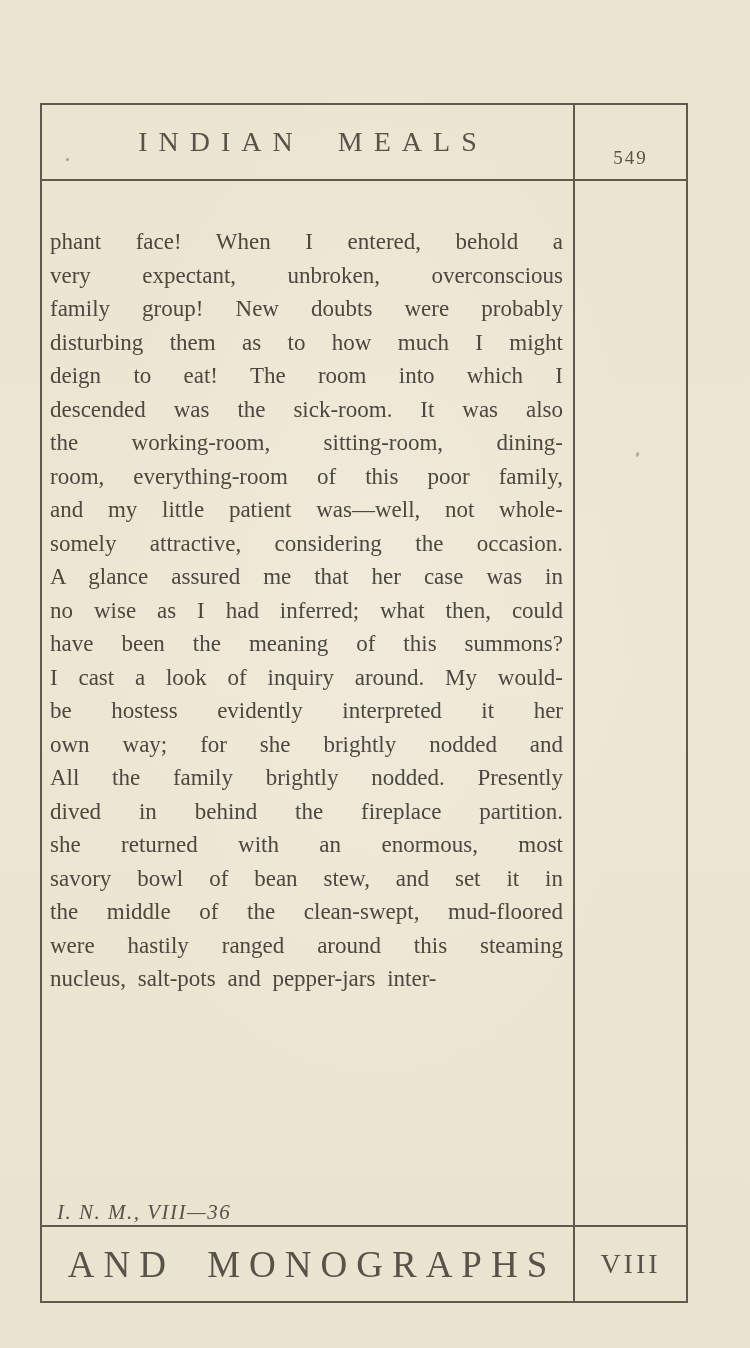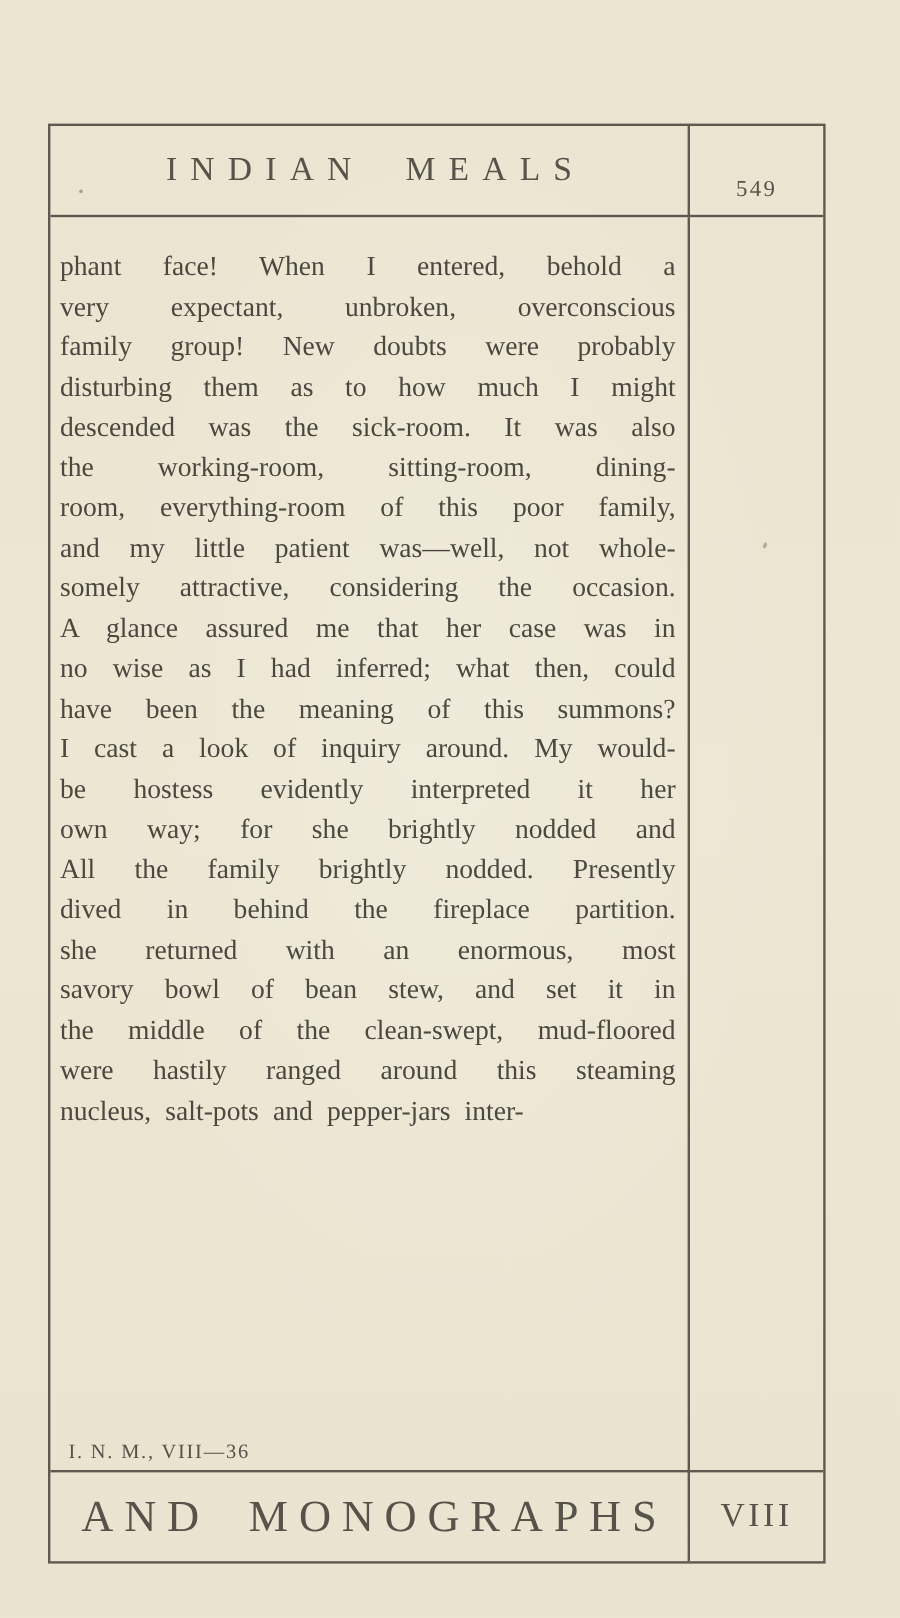--- a/index.html
+++ b/index.html
@@ -60,41 +60,42 @@
     word-spacing: 14px;
     text-indent: 9px;
     white-space: nowrap;
   }
   .footer-right span {
     font-size: 28px;
     letter-spacing: 3px;
   }
 
   .main-left {
-    padding: 24px 10px 0 8px;
+    padding: 44px 10px 0 8px;
     color: #4c4840;
   }
   .line {
     font-size: 23px;
     line-height: 33.5px;
     text-align: justify;
     text-align-last: justify;
     white-space: normal;
   }
   .line:last-child {
     text-align-last: left;
     word-spacing: 6px;
   }
   .footnote {
     position: absolute;
     left: 57px;
     top: 1200px;
-    font-size: 17px;
+    font-size: 21px;
     letter-spacing: 1.5px;
     color: #565249;
+    font-style: italic;
   }
   
   .speck { position: absolute; border-radius: 50%; background: #6a6557; }
   .speck-1 { left: 66px; top: 158px; width: 3px; height: 3px; opacity: .55; }
   .speck-2 { left: 636px; top: 452px; width: 3px; height: 5px; opacity: .45; transform: rotate(20deg); }
 </style>
 </head>
 <body>
 
 <div class="paper">
@@ -108,20 +109,21 @@
     <div class="cell row-header header-right">
       <span>549</span>
     </div>
 
     <div class="cell col-left main-left">
       <div>
           <div class="line">phant face! When I entered, behold a</div>
           <div class="line">very expectant, unbroken, overconscious</div>
           <div class="line">family group! New doubts were probably</div>
           <div class="line">disturbing them as to how much I might</div>
+          <div class="line">deign to eat! The room into which I</div>
           <div class="line">descended was the sick-room. It was also</div>
           <div class="line">the working-room, sitting-room, dining-</div>
           <div class="line">room, everything-room of this poor family,</div>
           <div class="line">and my little patient was—well, not whole-</div>
           <div class="line">somely attractive, considering the occasion.</div>
           <div class="line">A glance assured me that her case was in</div>
           <div class="line">no wise as I had inferred; what then, could</div>
           <div class="line">have been the meaning of this summons?</div>
           <div class="line">I cast a look of inquiry around. My would-</div>
           <div class="line">be hostess evidently interpreted it her</div>

